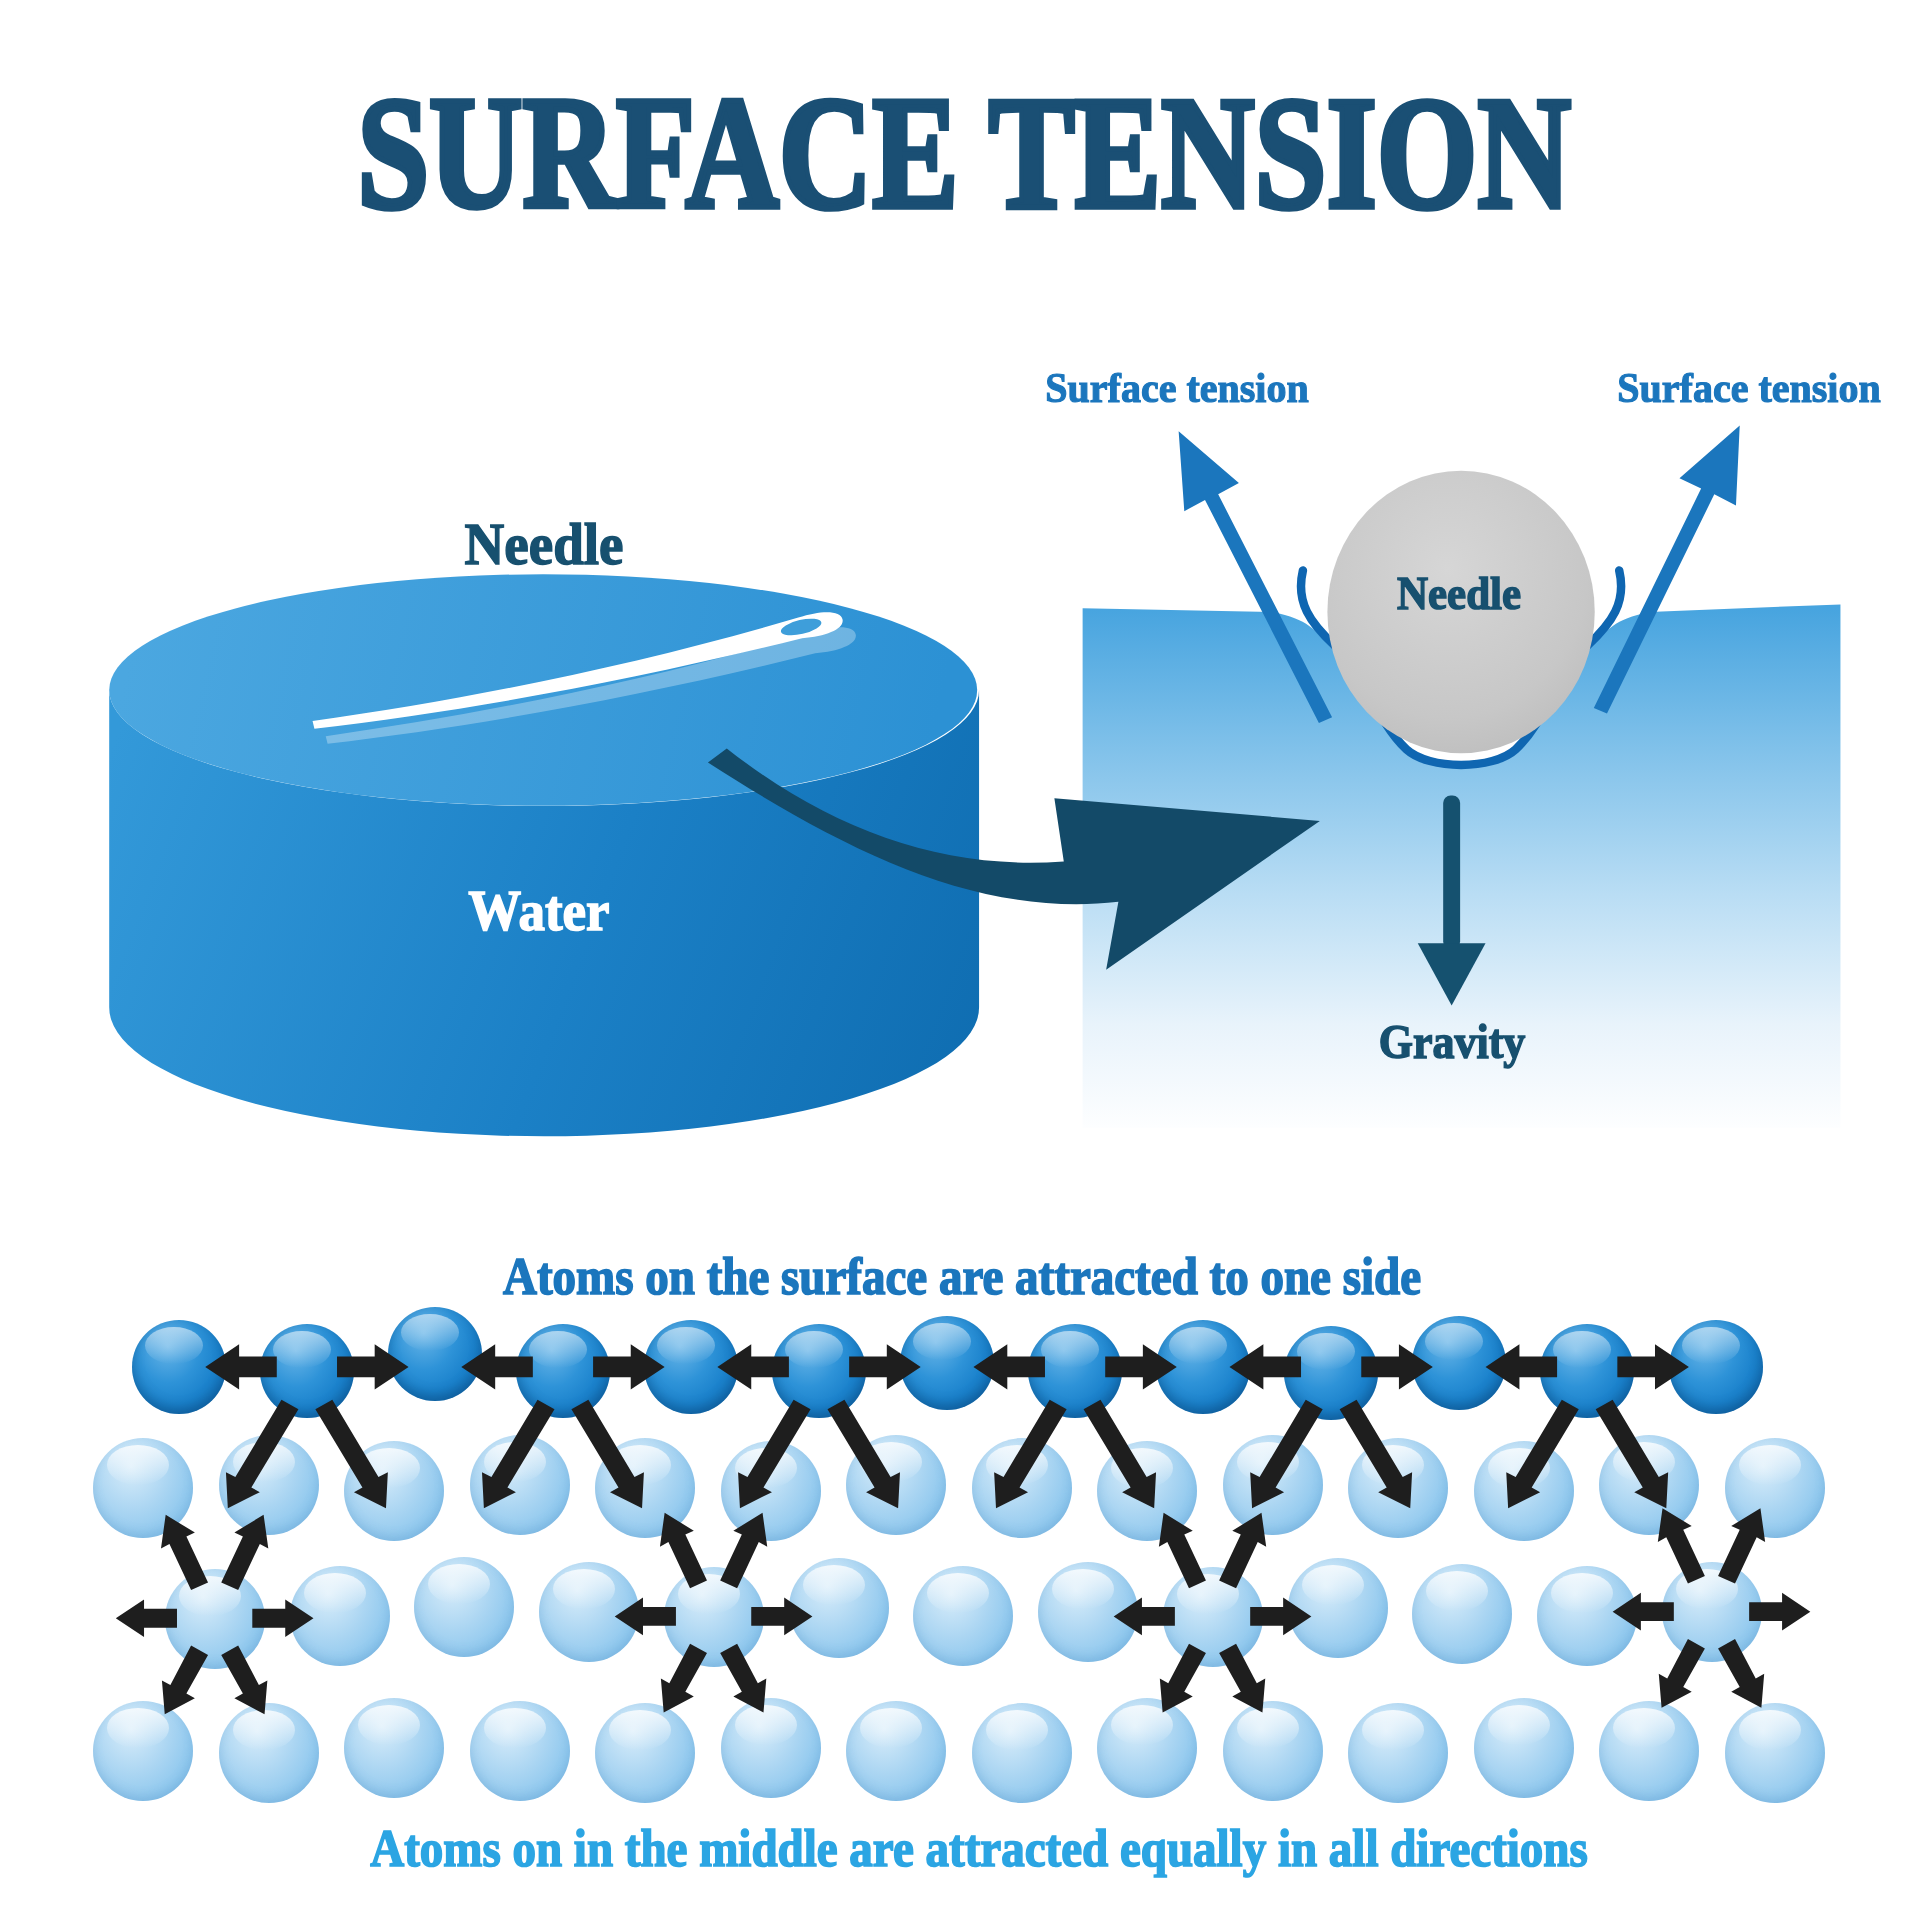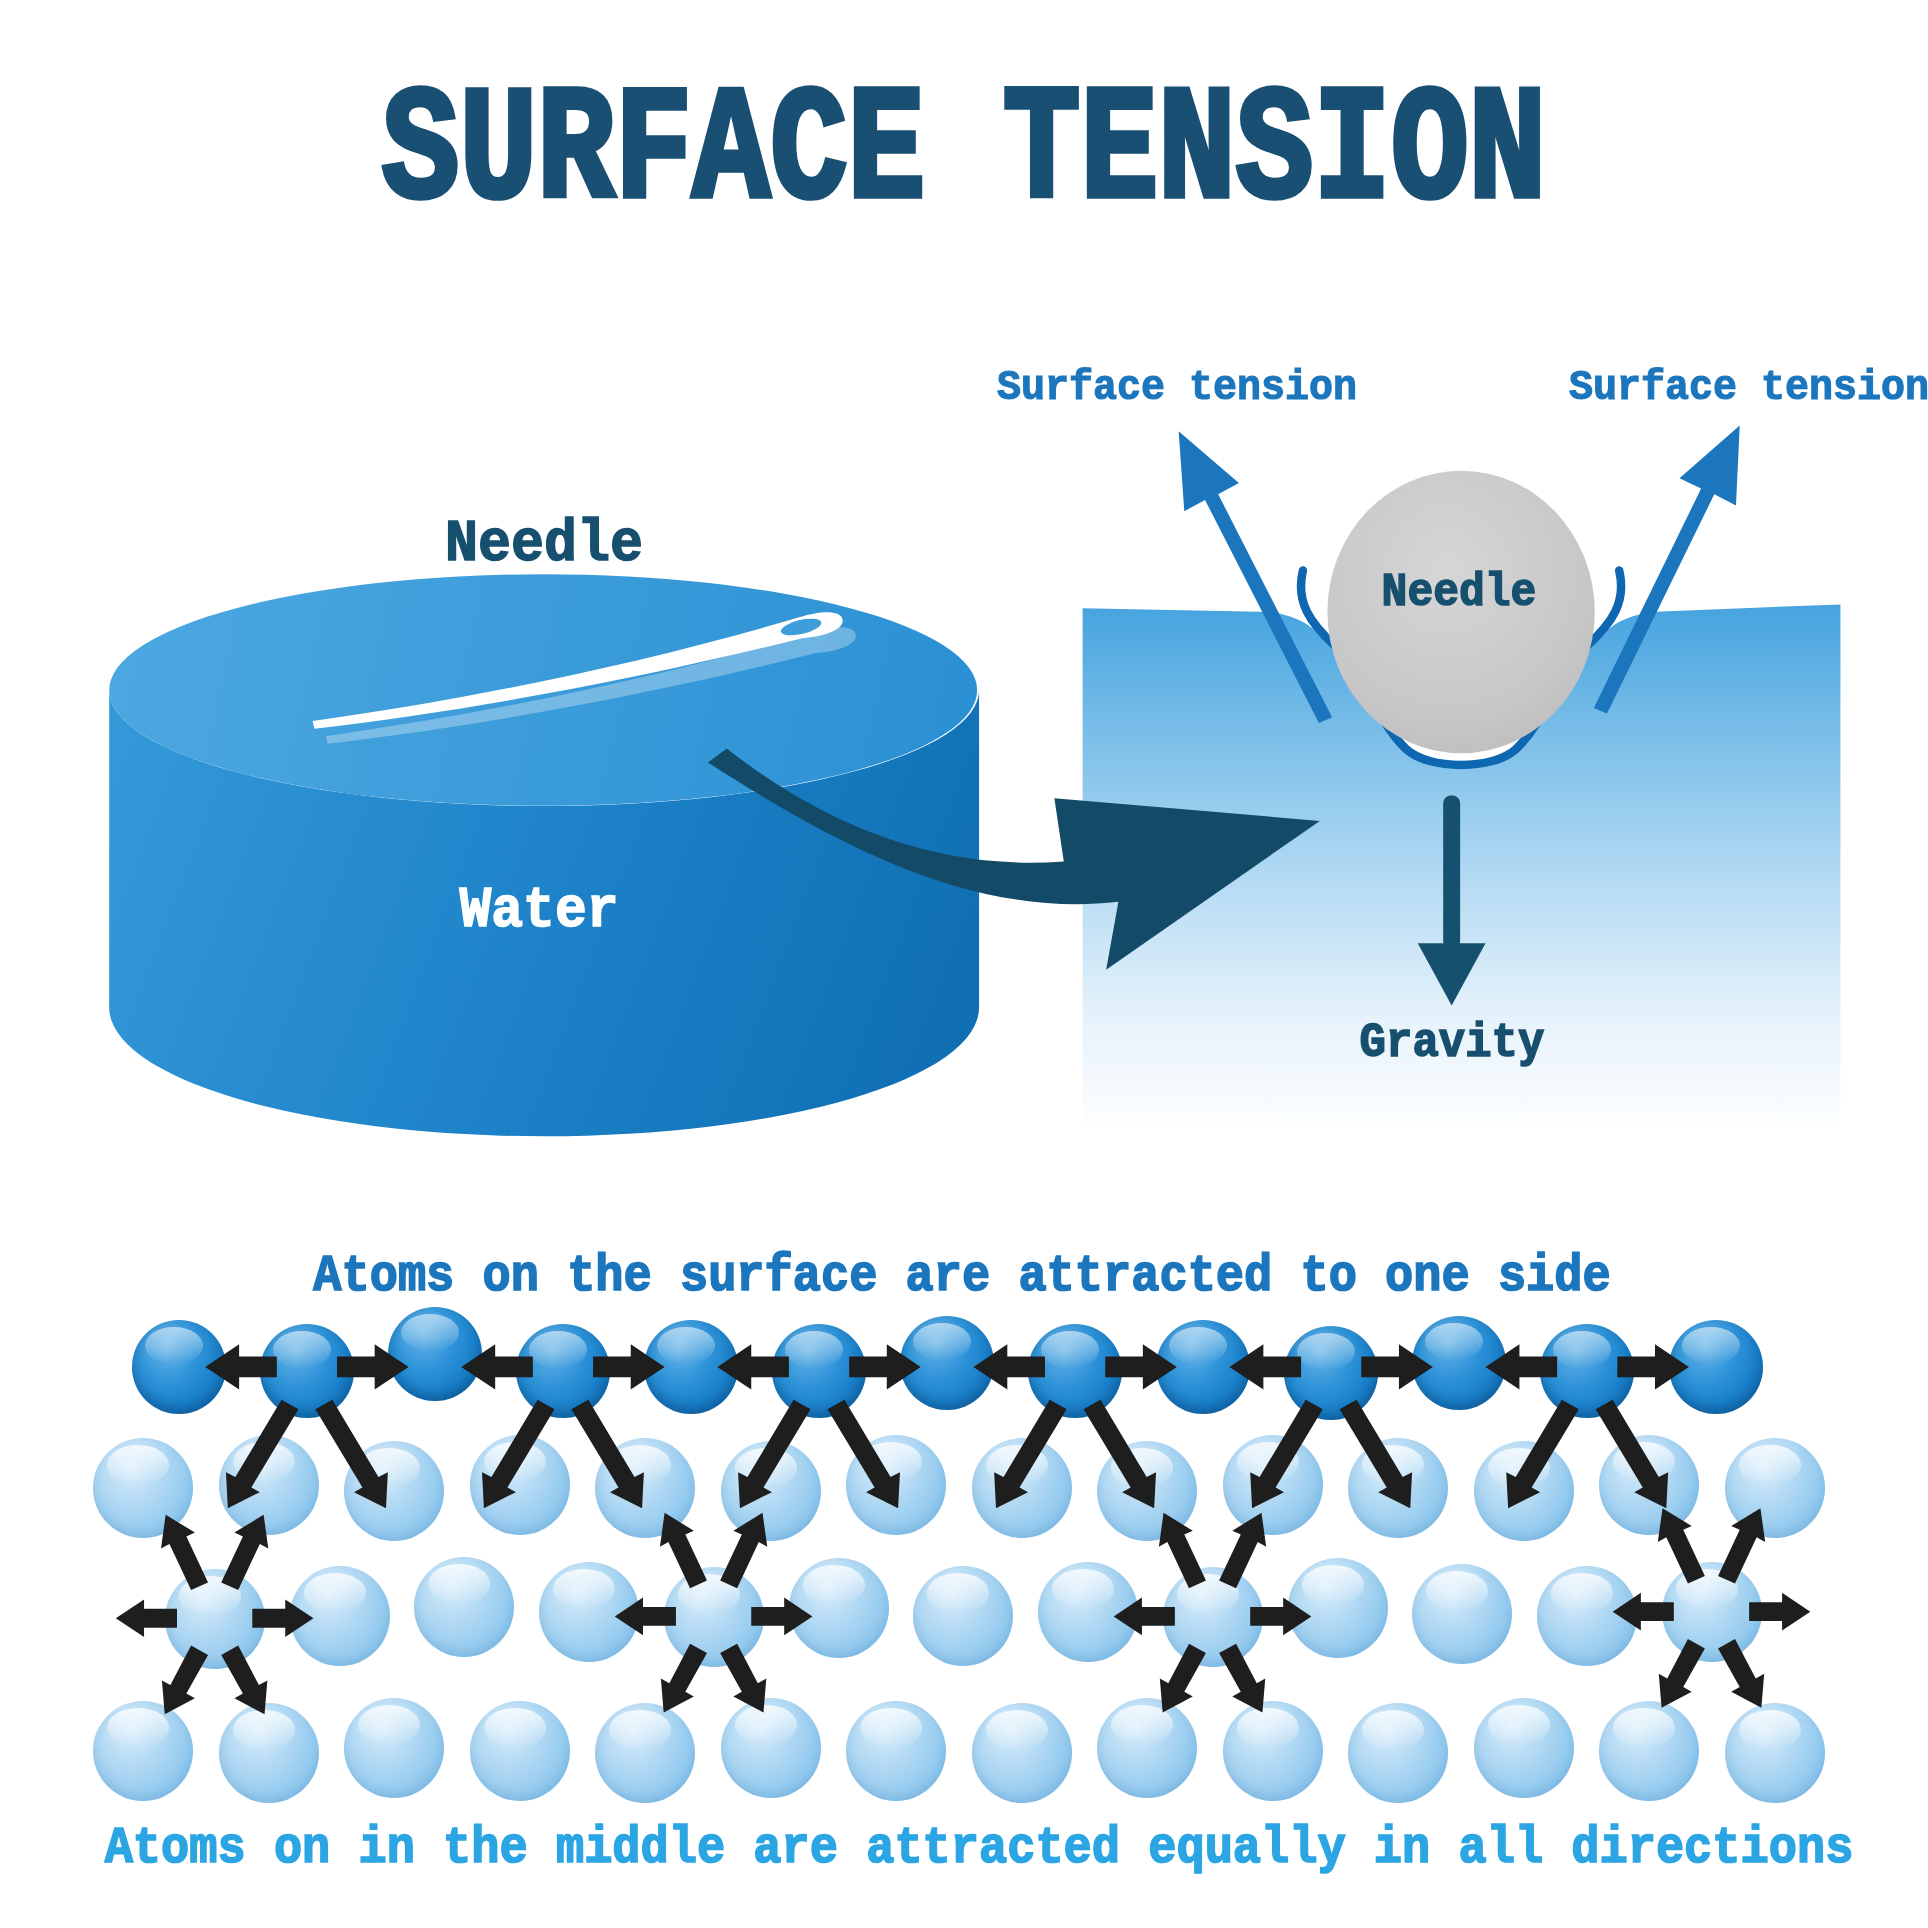--- a/index.html
+++ b/index.html
@@ -1,17 +1,17 @@
 <!DOCTYPE html>
 <html style="font-size:15px"><head>
 <meta charset="utf-8">
 <style>
   html,body{margin:0;padding:0;background:#ffffff;}
   #stage{position:relative;width:1928px;height:1928px;background:#ffffff;overflow:hidden;
-         font-family:Liberation Mono, monospace;}
+         font-family:Liberation Serif, serif;}
   #scene,#lattice-arrows{position:absolute;left:0;top:0;}
   .lbl{position:absolute;transform:translate(-50%,-50%) scale(1,1.08);white-space:nowrap;
        font-weight:bold;line-height:1;}
   #title{position:absolute;left:964px;top:153px;transform:translate(-50%,-50%) scale(.98,1.22);
        white-space:nowrap;font-weight:bold;font-size:132px;letter-spacing:0px;color:#1a4f74;
        -webkit-text-stroke:4.7px #1a4f74;}
   .navy{color:#17506f;-webkit-text-stroke:1.4px #17506f;}
   .blue{color:#1b76bd;-webkit-text-stroke:1.1px #1b76bd;}
   #needle-left-label{font-size:55px;}
   #water-label{font-size:53px;color:#ffffff;-webkit-text-stroke:1.4px #ffffff;}

